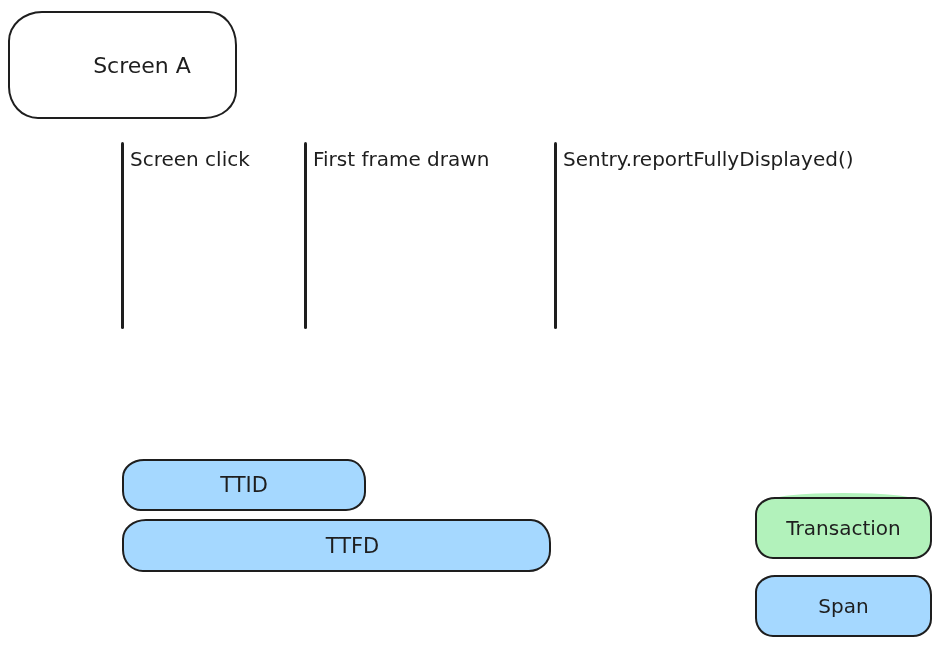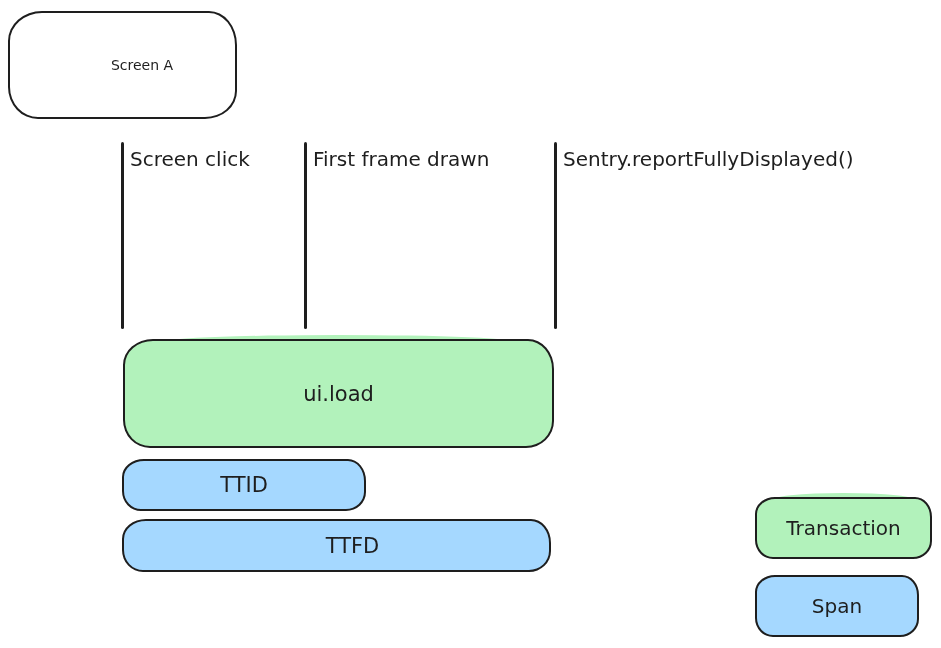--- a/index.html
+++ b/index.html
@@ -23,21 +23,21 @@
     border: 2.5px solid #1e1e1e;
     display: flex;
     align-items: center;
     justify-content: center;
     text-align: center;
     background: #ffffff;
   }
   
   .screen {
     border-radius: 34px 28px 32px 30px / 30px 34px 28px 32px;
-    font-size: 14px;
+    font-size: 22px;
     padding-left: 39px;
   }
   #screen-a { left: 8px;   top: 11px; width: 229px; height: 108px; }
   #screen-b { left: 245px; top: 10px; width: 677px; height: 109px; }
 
   .marker { position: absolute; top: 142px; }
   #marker-1 { left: 121px; }
   #marker-2 { left: 304px; }
   #marker-3 { left: 554px; }
   .marker-line {
@@ -78,21 +78,21 @@
   #ttid    { left: 122px; top: 459px; width: 244px; height: 52px;
              border-radius: 22px 18px 20px 19px / 18px 22px 19px 20px; }
   #ttfd    { left: 122px; top: 519px; width: 429px; height: 53px;
              border-radius: 24px 20px 22px 21px / 20px 24px 21px 22px; padding-left: 32px; }
 
   .legend-box {
     font-size: 20px;
     border-radius: 20px 17px 19px 18px / 17px 20px 18px 19px;
   }
   #legend-transaction { left: 755px; top: 497px; width: 177px; height: 62px; }
-  #legend-span        { left: 755px; top: 575px; width: 164px; height: 62px; }
+  #legend-span        { left: 755px; top: 575px; width: 177px; height: 62px; }
 </style>
 </head>
 <body>
 
 <div class="canvas">
 
   <div class="box screen" id="screen-a">
     <span>Screen A</span>
   </div>
 
@@ -102,23 +102,20 @@
   </div>
   <div class="marker" id="marker-2">
     <div class="marker-line"></div>
     <div class="marker-label">First frame drawn</div>
   </div>
   <div class="marker" id="marker-3">
     <div class="marker-line"></div>
     <div class="marker-label">Sentry.reportFullyDisplayed()</div>
   </div>
 
-  <div class="box bar green spill" id="ui-load">
-    <span>ui.load</span>
-  </div>
   <div class="box bar blue" id="ttid">
     <span>TTID</span>
   </div>
   <div class="box bar blue" id="ttfd">
     <span>TTFD</span>
   </div>
 
   <div class="box legend-box green spill" id="legend-transaction">
     <span>Transaction</span>
   </div>

